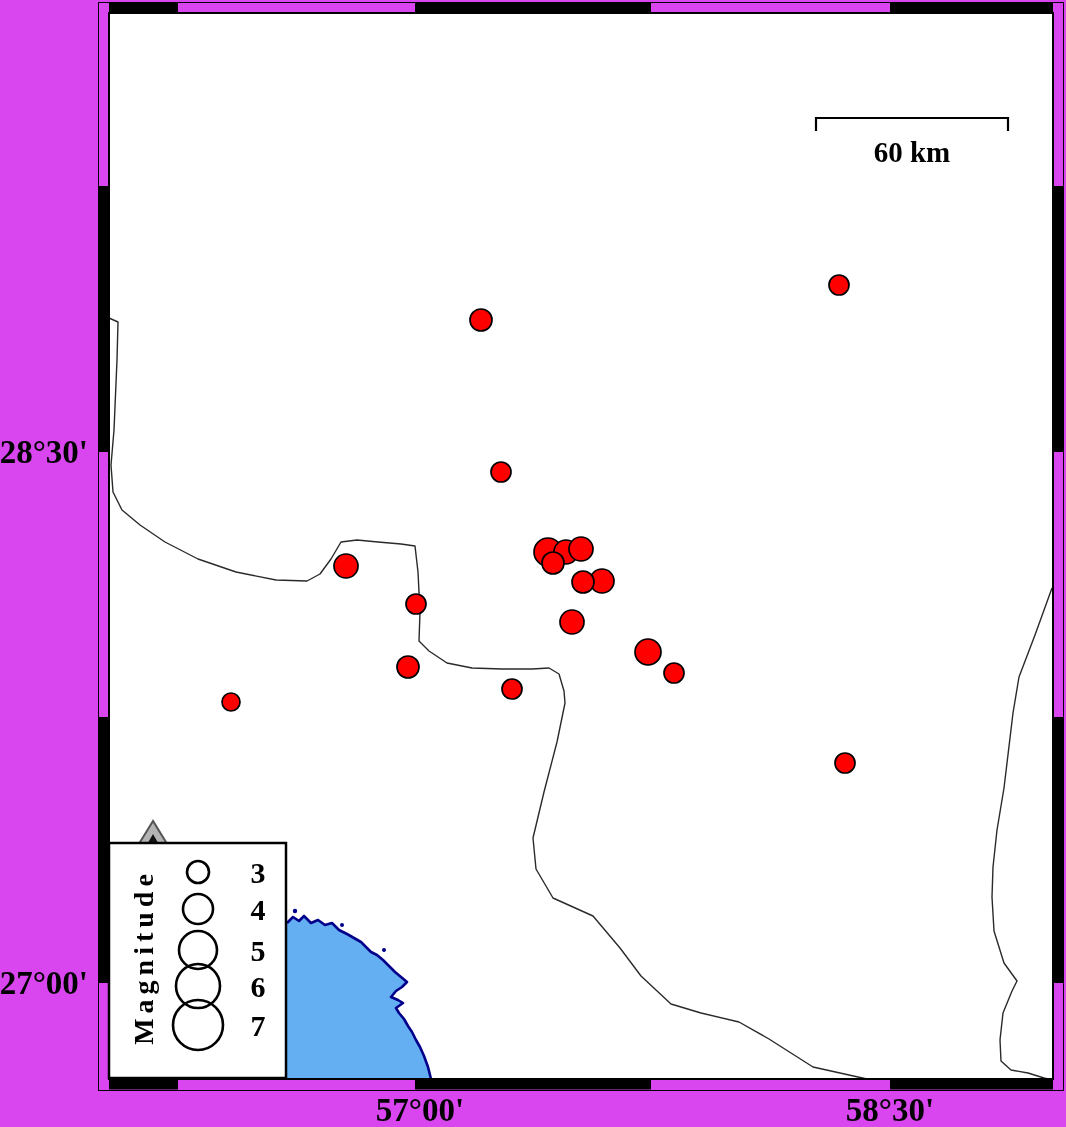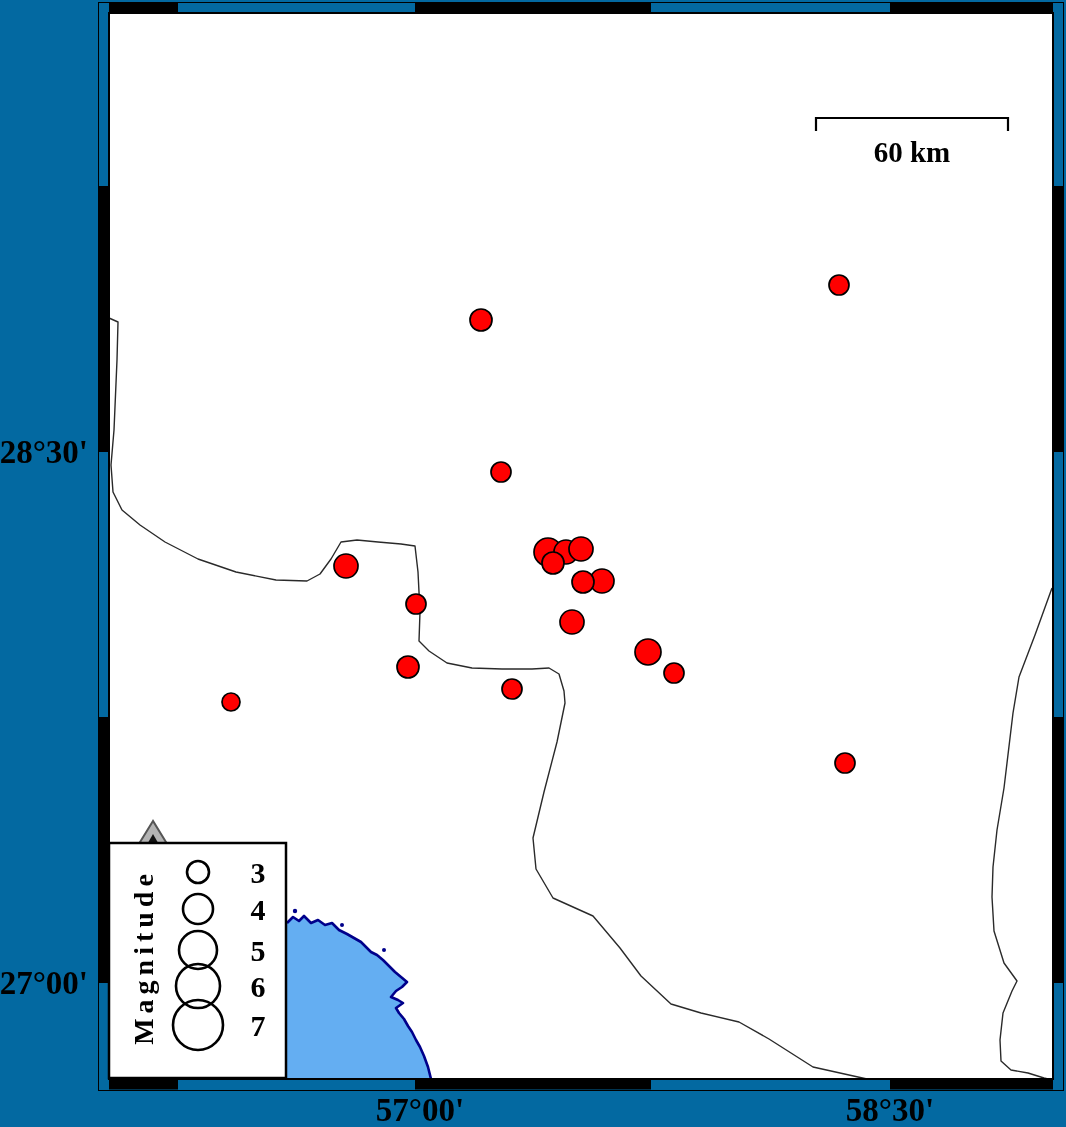--- a/index.html
+++ b/index.html
@@ -1,16 +1,16 @@
 <!DOCTYPE html>
 <html><head>
 <meta charset="utf-8">
 <style>
   html,body{margin:0;padding:0;background:#ffffff;}
-  .canvas{position:relative;width:1066px;height:1127px;background:#0369a1;overflow:hidden;
+  .canvas{position:relative;width:1066px;height:1127px;background:#d946ef;overflow:hidden;
           font-family:"Liberation Serif", serif;}
   svg{position:absolute;left:0;top:0;}
   text{font-family:"Liberation Serif", serif;}
   .coord-label{font-size:33px;font-weight:bold;fill:#000;}
   .scale-label{font-size:29px;font-weight:bold;fill:#000;}
   .legend-title{font-size:28px;font-weight:bold;fill:#000;letter-spacing:5px;}
   .mag-label{font-size:30px;font-weight:bold;fill:#000;}
 </style>
 </head>
 <body>

